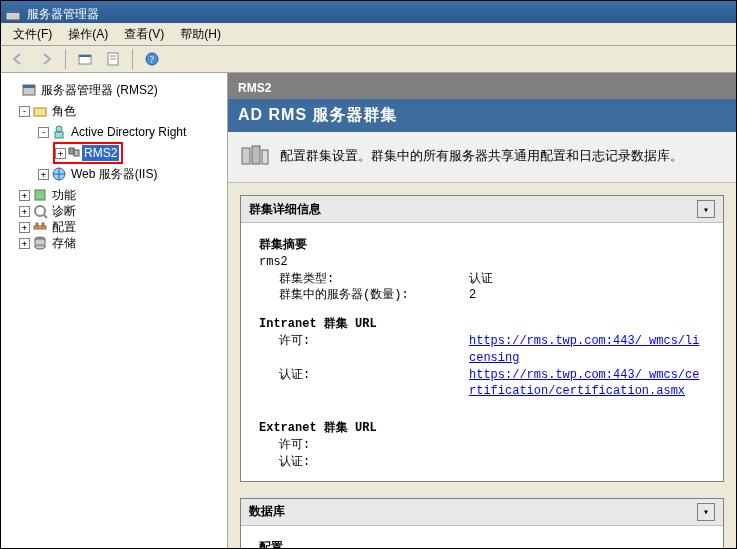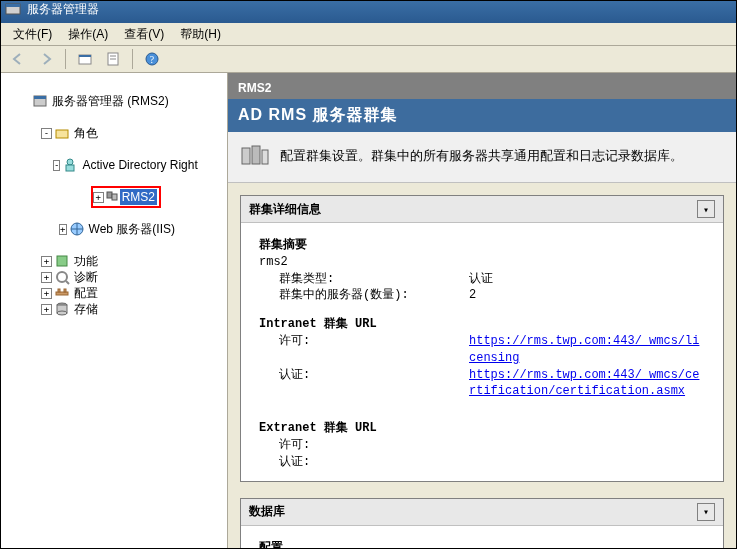--- a/index.html
+++ b/index.html
@@ -20,21 +20,21 @@
     flex-direction: column;
     border: 1px solid #000;
     box-sizing: border-box;
   }
   
   .titlebar {
     height: 22px;
     background: linear-gradient(to bottom, #3a6ea5 0%, #2a5a90 100%);
     color: #fff;
     display: flex;
-    align-items: flex-start;
+    align-items: flex-end;
     padding: 0 4px;
     gap: 6px;
     font-weight: normal;
   }
   .titlebar .icon {
     width: 16px; height: 16px;
     display: inline-block;
   }
   .titlebar .spacer { flex: 1; }
 
@@ -89,21 +89,21 @@
     width: 222px;
     background: #fff;
     border-right: 1px solid #aca899;
     padding: 4px 2px;
     font-family: Tahoma, "SimSun", sans-serif;
     font-size: 12px;
     overflow: hidden;
   }
   .tree ul {
     list-style: none;
-    margin: 16px;
+    margin: 5px;
     padding-left: 0;
   }
   .tree li {
     white-space: nowrap;
     line-height: 16px;
     padding: 0;
   }
   .tree .row {
     display: flex;
     align-items: center;

